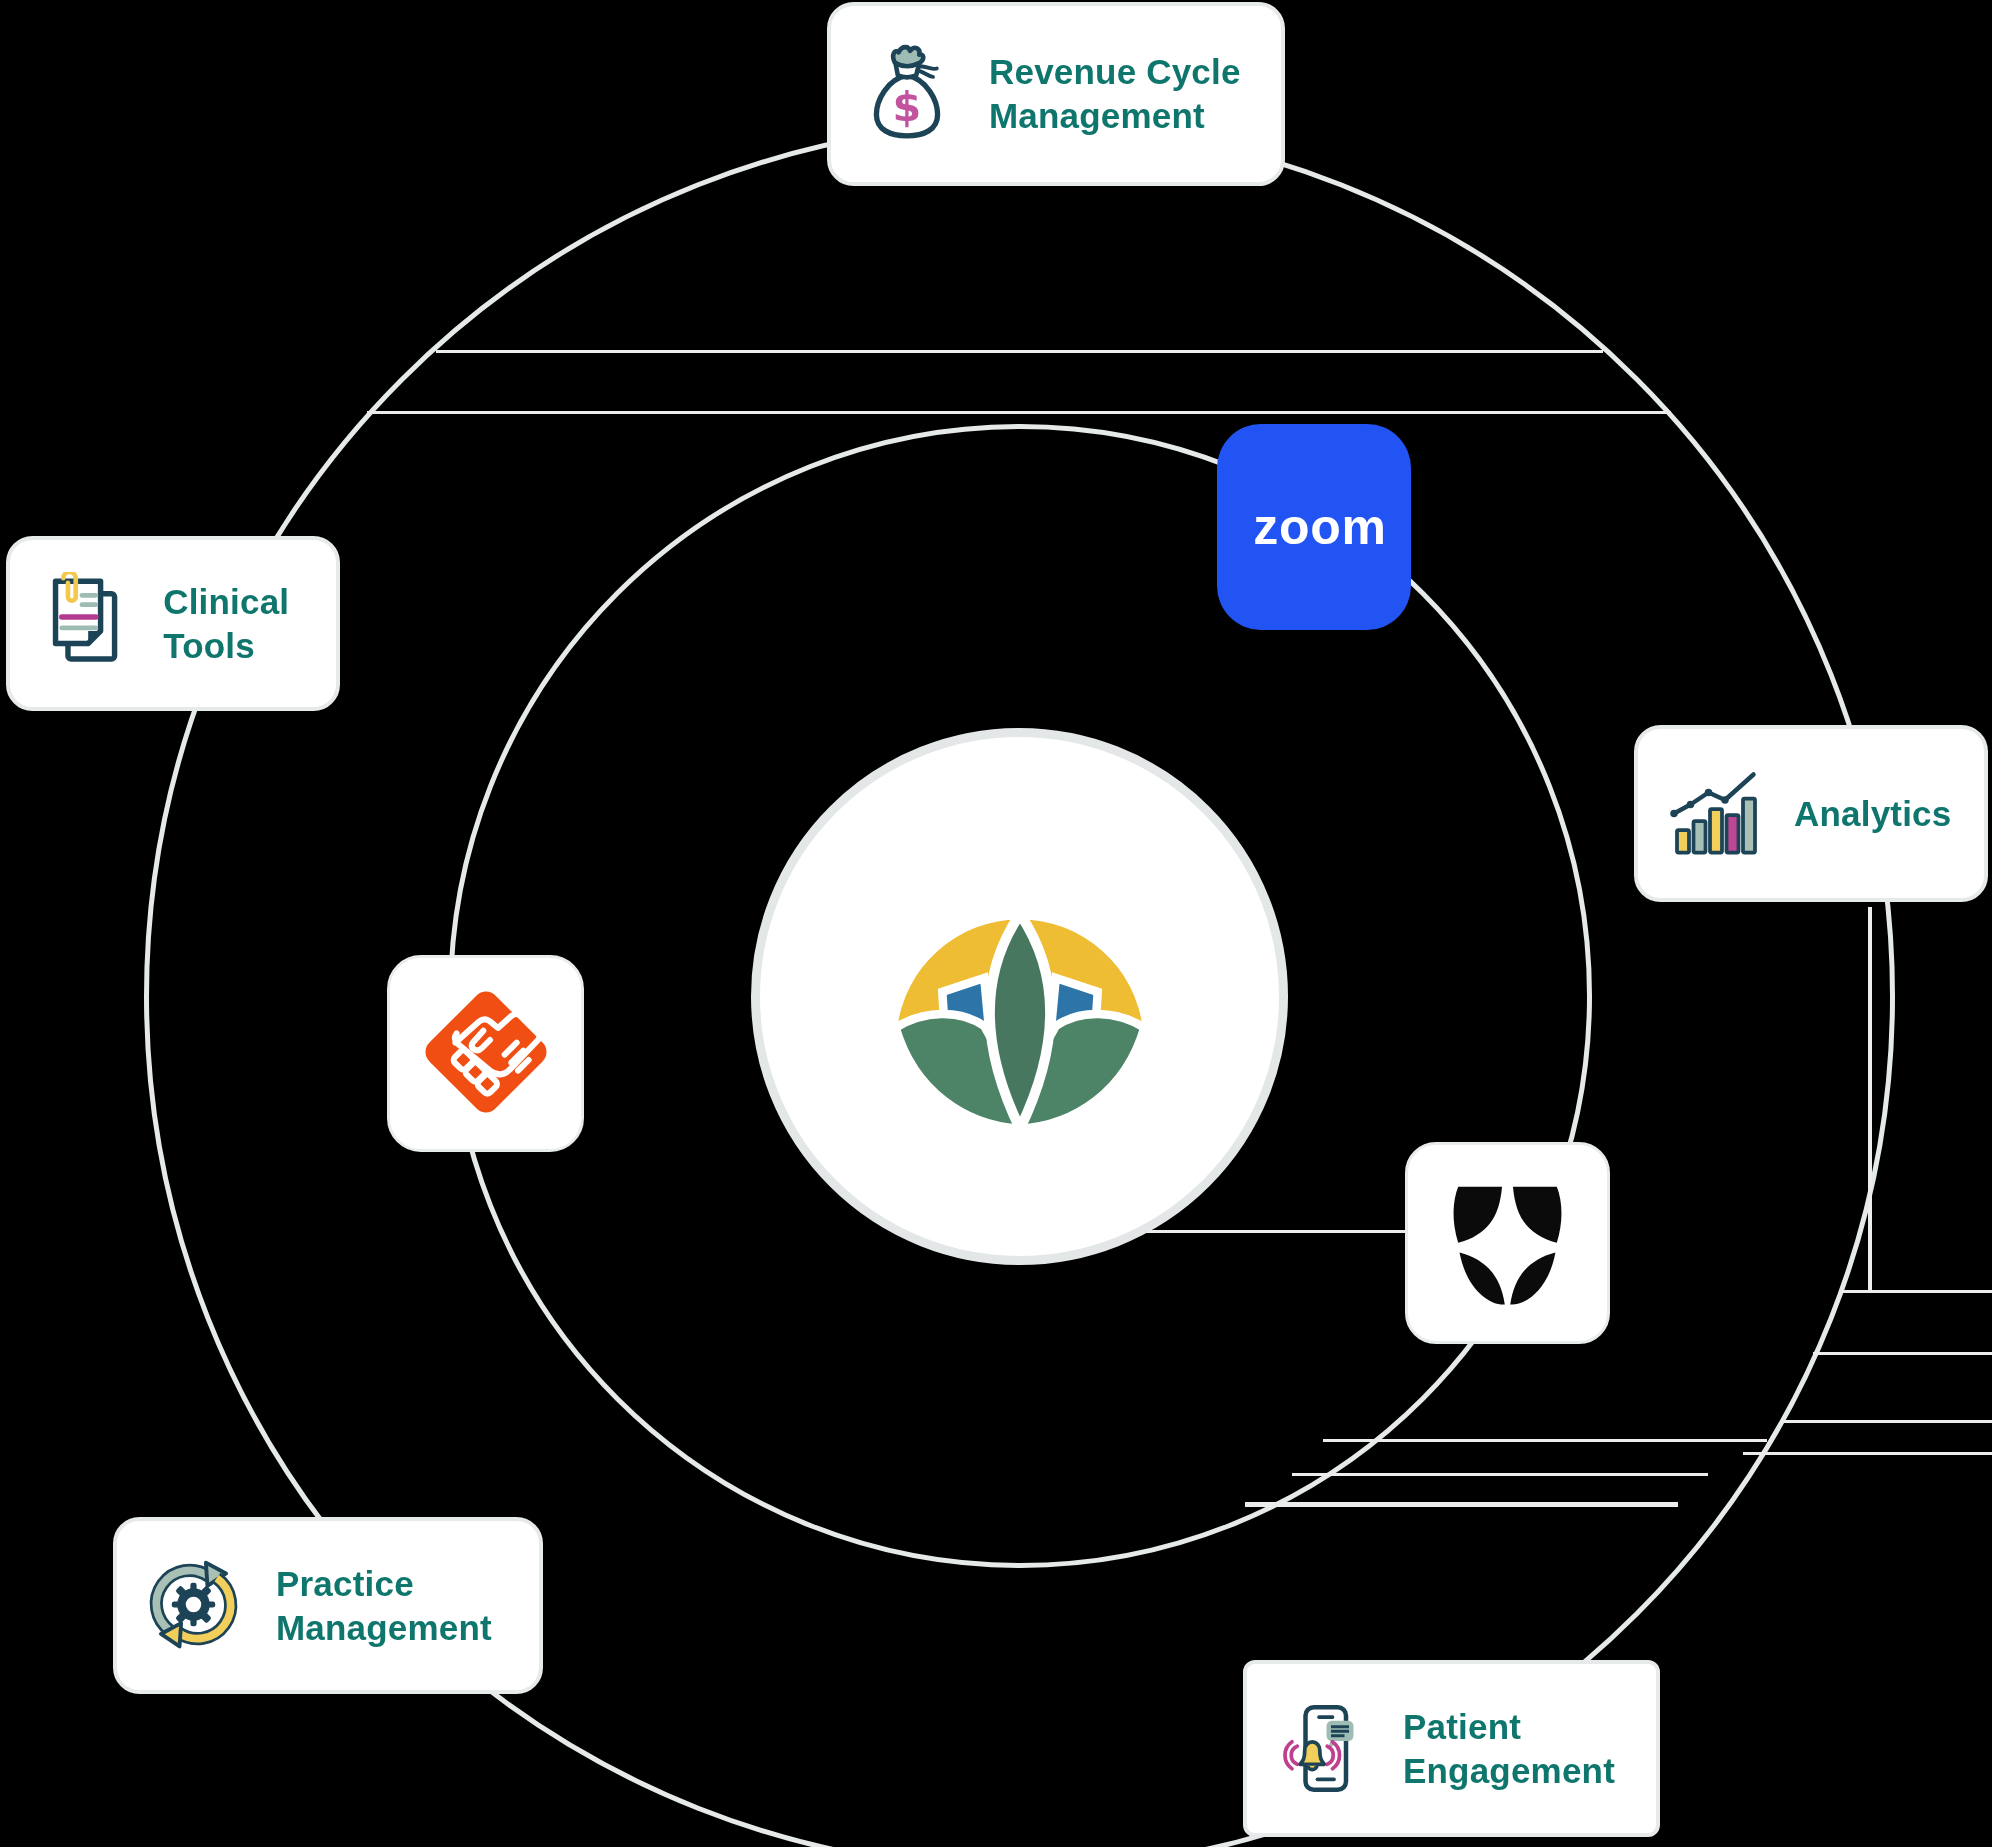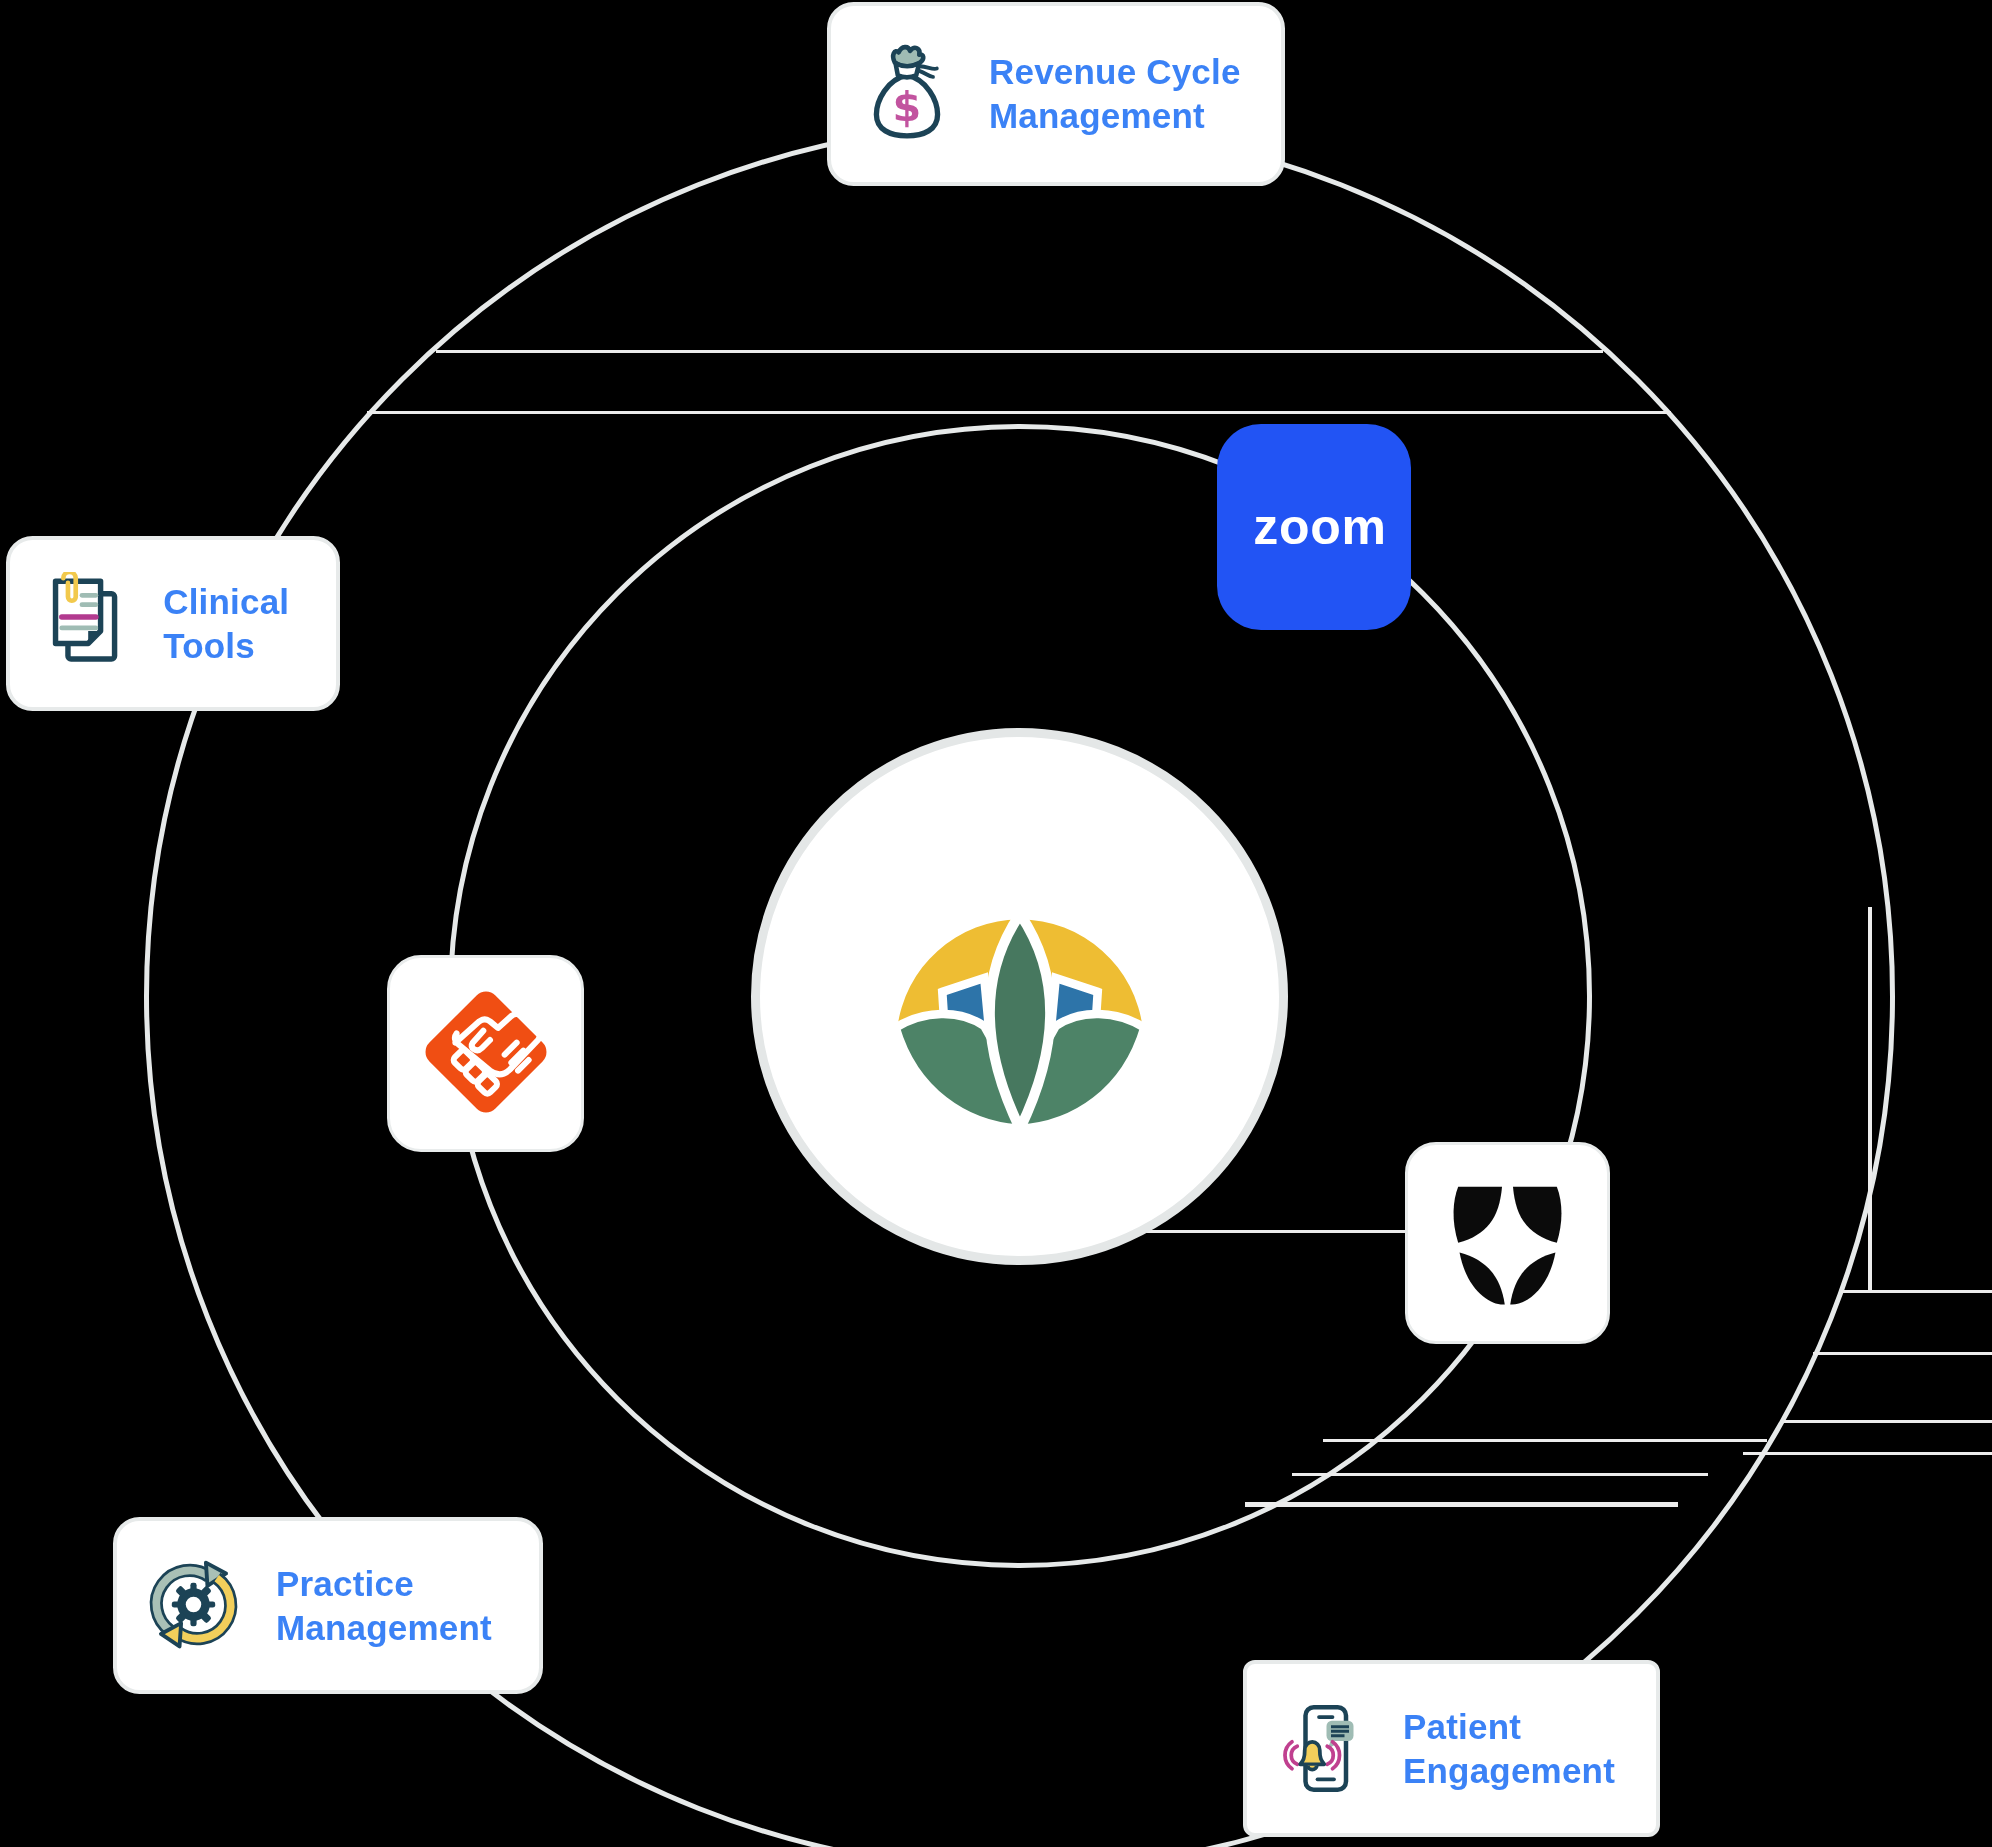--- a/index.html
+++ b/index.html
@@ -19,21 +19,21 @@
   
   .bgline{position:absolute;background:#ececec;height:3.1px;z-index:1;}
   .bgline.v{width:3.9px;}
   
   .card{
     position:absolute;background:#fff;border:4.7px solid #e7eaea;border-radius:26.5px;
     box-sizing:border-box;display:flex;align-items:center;gap:36px;padding-left:30px;
     z-index:4;
   }
   .card .icon{flex:0 0 auto;display:block;}
-  .card .label{color:#3b82f6;font-size:35px;line-height:44px;font-weight:600;letter-spacing:0.2px;}
+  .card .label{color:#0f766e;font-size:35px;line-height:44px;font-weight:600;letter-spacing:0.2px;}
   .card-revenue {left:827px;top:2.3px;   width:458px;height:184px;}
   .card-clinical{left:6.2px;   top:536px; width:334px;height:175px;}
   .card-analytics{left:1634px;top:725px;width:354px;height:177px;}
   .card-practice{left:113px; top:1473px;width:430px;height:177px;margin-top:44px;}
   .card-patient {left:1243px;top:1660px;width:417px;height:177px;border-radius:12px;}
   
   .tile{position:absolute;box-sizing:border-box;z-index:4;}
   .tile-zoom{
     left:1217px;top:424px;width:194px;height:206px;border-radius:44px;background:#2254f4;
     display:flex;align-items:center;justify-content:center;
@@ -109,20 +109,39 @@
         <line x1="28" y1="58" x2="72" y2="58" stroke="#b23a8f" stroke-width="7" stroke-linecap="round"></line>
         <line x1="28" y1="72" x2="72" y2="72" stroke="#9fbcb4" stroke-width="6" stroke-linecap="round"></line>
       </svg>
     </span>
     <div class="label">
       <div>Clinical</div>
       <div>Tools</div>
     </div>
   </div>
 
+  <div class="card card-analytics">
+    <span class="icon">
+      <svg width="90" height="90" viewBox="0 0 120 120">
+        <rect x="12" y="84" width="16" height="30" rx="2" fill="#f2cf5b" stroke="#1c4356" stroke-width="5"></rect>
+        <rect x="34" y="72" width="16" height="42" rx="2" fill="#a9c0b6" stroke="#1c4356" stroke-width="5"></rect>
+        <rect x="56" y="56" width="16" height="58" rx="2" fill="#f2cf5b" stroke="#1c4356" stroke-width="5"></rect>
+        <rect x="78" y="64" width="16" height="50" rx="2" fill="#bf4596" stroke="#1c4356" stroke-width="5"></rect>
+        <rect x="100" y="42" width="16" height="72" rx="2" fill="#a9c0b6" stroke="#1c4356" stroke-width="5"></rect>
+        <polyline points="8,62 30,50 54,34 76,44 114,10" fill="none" stroke="#1c4356" stroke-width="6" stroke-linecap="round" stroke-linejoin="round"></polyline>
+        <circle cx="8" cy="62" r="5" fill="#1c4356"></circle>
+        <circle cx="30" cy="50" r="5" fill="#1c4356"></circle>
+        <circle cx="54" cy="34" r="5" fill="#1c4356"></circle>
+        <circle cx="76" cy="44" r="5" fill="#1c4356"></circle>
+      </svg>
+    </span>
+    <div class="label">
+      <div>Analytics</div>
+    </div>
+  </div>
 
   <div class="card card-practice">
     <span class="icon">
       <svg width="93" height="97" viewBox="0 0 120 124">
         <path d="M30 96 A40 40 0 0 1 80 26" fill="none" stroke="#1c4356" stroke-width="17"></path>
         <path d="M30 96 A40 40 0 0 1 80 26" fill="none" stroke="#a9c0b6" stroke-width="10"></path>
         <polygon points="76,8 102,22 78,38" fill="#a9c0b6" stroke="#1c4356" stroke-width="5" stroke-linejoin="round"></polygon>
         <path d="M90 28 A40 40 0 0 1 40 98" fill="none" stroke="#1c4356" stroke-width="17"></path>
         <path d="M90 28 A40 40 0 0 1 40 98" fill="none" stroke="#f2cf5b" stroke-width="10"></path>
         <polygon points="44,86 18,100 42,116" fill="#f2cf5b" stroke="#1c4356" stroke-width="5" stroke-linejoin="round"></polygon>

